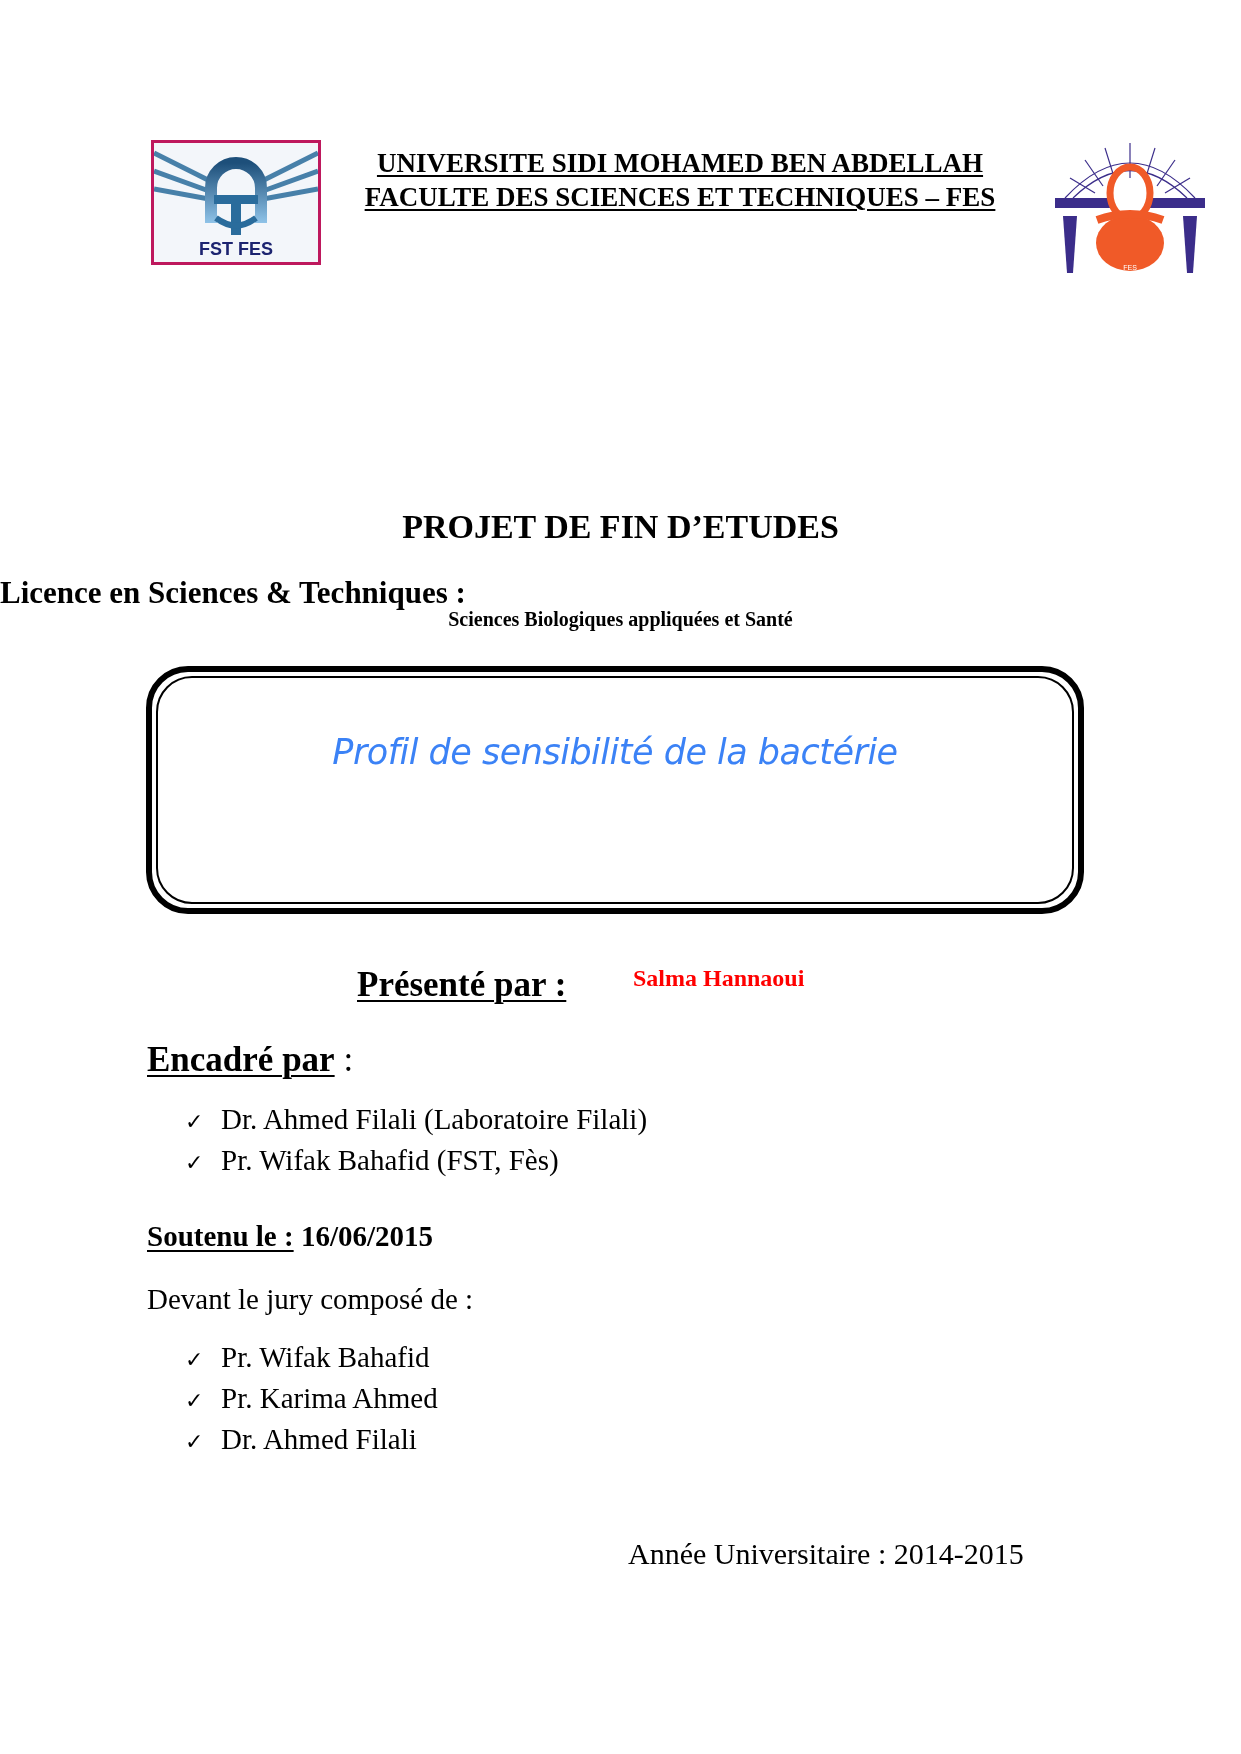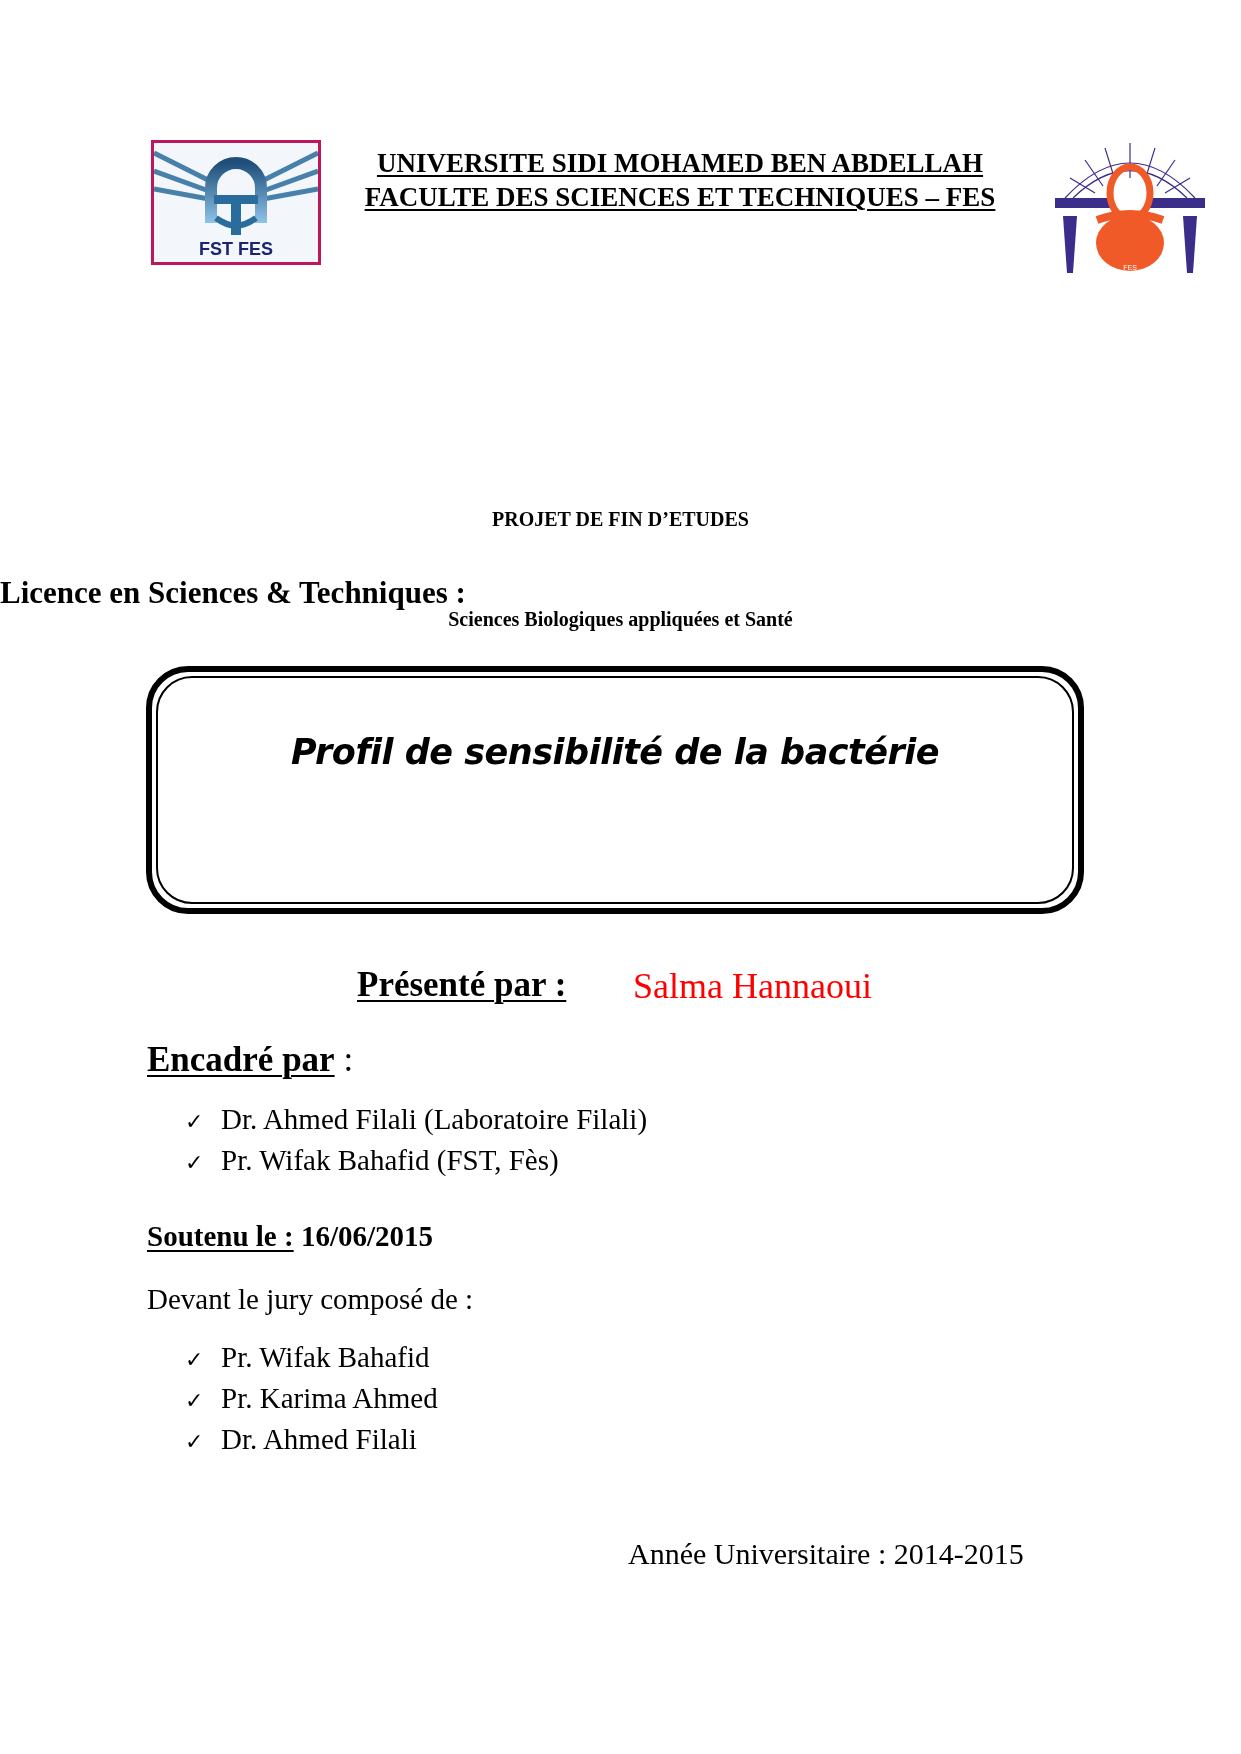--- a/index.html
+++ b/index.html
@@ -10,37 +10,37 @@
 
   
   .logo-left { left: 151px; top: 140px; width: 170px; height: 125px;
                border: 3px solid #be185d; box-sizing: border-box; background: #f3f6fa; overflow: hidden; }
   .logo-right { left: 1045px; top: 138px; width: 170px; height: 140px; }
 
   .header-text { left: 330px; top: 146px; width: 700px; text-align: center;
                  font-weight: bold; font-size: 27px; line-height: 34px; }
   .header-text div { text-decoration: underline; text-decoration-thickness: 2px; text-underline-offset: 3px; }
 
-  .project { left: 0; width: 1241px; top: 508px; text-align: center; font-weight: bold; font-size: 20px; }
+  .project { left: 0; width: 1241px; top: 508px; text-align: center; font-weight: bold; font-size: 34px; }
   .licence { left: 0; width: 1241px; top: 575px; text-align: left; font-weight: bold; font-size: 31px; }
   .specialite { left: 0; width: 1241px; top: 608px; text-align: center; font-weight: bold; font-size: 20px; }
 
   
   .title-box-outer { left: 146px; top: 666px; width: 938px; height: 248px;
                      border: 6px solid #000; border-radius: 42px; box-sizing: border-box; }
   .title-box-inner { position: absolute; left: 4px; top: 4px; right: 4px; bottom: 4px;
                      border: 2px solid #000; border-radius: 36px; }
   .title-text { left: 146px; width: 938px; top: 730px; text-align: center;
-                color: #000000; font-family: "DejaVu Sans", sans-serif; font-weight: bold;
+                color: #3b82f6; font-family: "DejaVu Sans", sans-serif; font-weight: normal;
                 font-style: italic; font-size: 35px; line-height: 44px; letter-spacing: -0.5px; }
 
   
   .presented-label { left: 357px; top: 965px; font-weight: bold; font-size: 35px;
                      text-decoration: underline; text-decoration-thickness: 2px; text-underline-offset: 4px; }
-  .presented-name { left: 633px; top: 965px; font-weight: normal; font-size: 36px; color: #ff0000; }
+  .presented-name { left: 633px; top: 965px; font-weight: bold; font-size: 24px; color: #ff0000; }
 
   .encadre-label { left: 147px; top: 1040px; font-size: 35px; }
   .encadre-label .u { font-weight: bold; text-decoration: underline; text-decoration-thickness: 2px; text-underline-offset: 4px; }
 
   .list { left: 185px; font-size: 29px; line-height: 39px; }
   .list .item { display: flex; align-items: baseline; }
   .list .check { width: 36px; font-family: "DejaVu Sans", sans-serif; font-size: 22px; }
 
   .soutenu { left: 147px; top: 1220px; font-size: 29px; font-weight: bold; }
   .soutenu .u { text-decoration: underline; text-decoration-thickness: 2px; text-underline-offset: 4px; }

